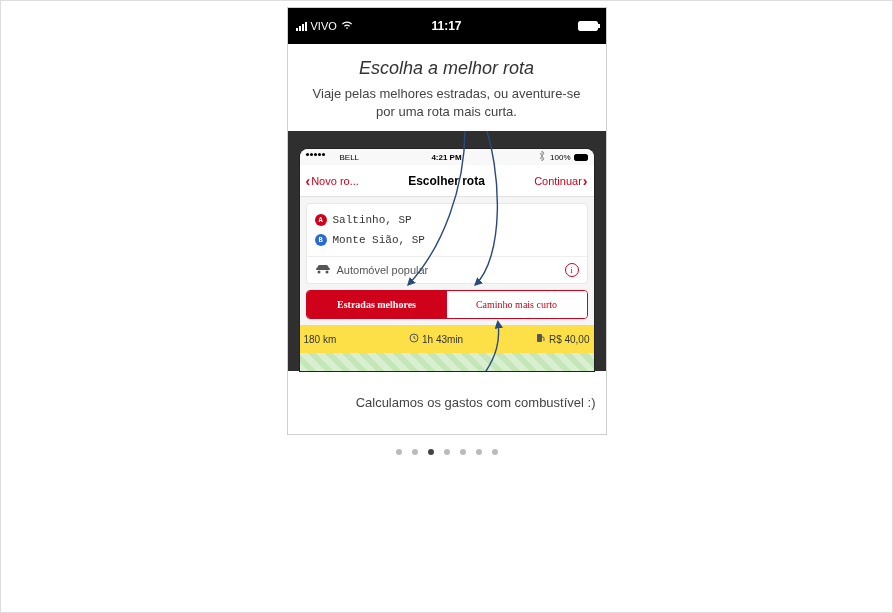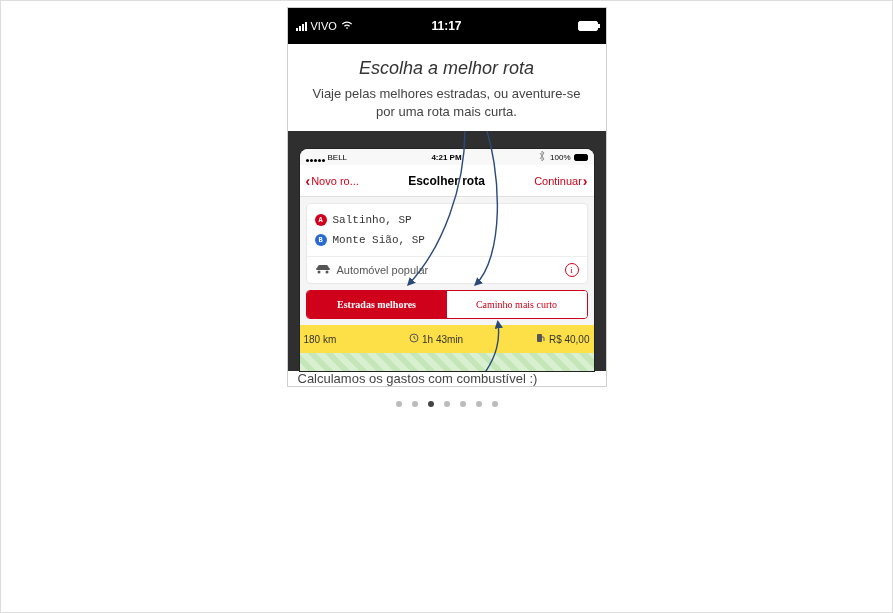--- a/index.html
+++ b/index.html
@@ -76,21 +76,21 @@
 .vehicle-row { display:flex; align-items:center; justify-content:space-between; padding:6px 8px; border-top:1px solid #eee; }
 .vehicle-row .vl { display:flex; align-items:center; gap:6px; font-size:11px; color:#555;justify-content:flex-end; }
 .info-circle { width:14px; height:14px; border:1px solid #d0021b; border-radius:50%; color:#d0021b; font-size:9px; display:inline-flex; align-items:center; justify-content:center; font-family: Georgia, serif; }
 .toggle { margin:6px; display:flex; border:1px solid #d0021b; border-radius:4px; overflow:hidden; }
 .toggle button { flex:1; border:0; padding:8px 12px; font-size:10px; background:#fff; color:#d0021b; cursor:pointer;font-family:Liberation Serif, serif; }
 .toggle button.active { background:#d0021b; color:#fff; font-weight:600; }
 .stats { background:#fde047; display:flex; justify-content:space-between; align-items:center; padding:8px 4px; font-size:10px; color:#333; }
 .stats .item { display:flex; align-items:center; gap:3px; }
 .map-strip { height:18px; background: repeating-linear-gradient(45deg,#d9f0d0 0 6px,#c5e6b8 6px 12px); }
 
-.onboard-bottom { background:#fff; padding:0 10px; text-align:left; font-size:13px; color:#444; }
+.onboard-bottom { background:#fff; padding:24px 10px; text-align:right; font-size:13px; color:#444; }
 
 
 .arrows { position:absolute; top:0; left:0; width:100%; height:100%; pointer-events:none; }
 
 .pager { margin:14px 0 8px; display:flex; gap:10px; }
 .pager span { width:6px; height:6px; border-radius:50%; background:#bbb; }
 .pager span.active { background:#444; }
 
 .icon-svg { width:12px; height:10px; }
 .icon-svg-sm { width:10px; height:10px; }
@@ -125,21 +125,21 @@
 
   <div class="onboard-top">
     <h2>Escolha a melhor rota</h2>
     <p>Viaje pelas melhores estradas, ou aventure-se por uma rota mais curta.</p>
   </div>
 
   <div class="preview-area">
     <div class="device">
 
       <div class="statusbar-inner" style="position:relative;">
-        <span style="display:flex;align-items:flex-end;gap:3px;">
+        <span style="display:flex;align-items:flex-start;gap:15px;">
           <span class="dots">
               <span></span>
               <span></span>
               <span></span>
               <span></span>
               <span></span>
             </span>
           <span>BELL</span>
         </span>
         <span class="center-i">4:21 PM</span>

